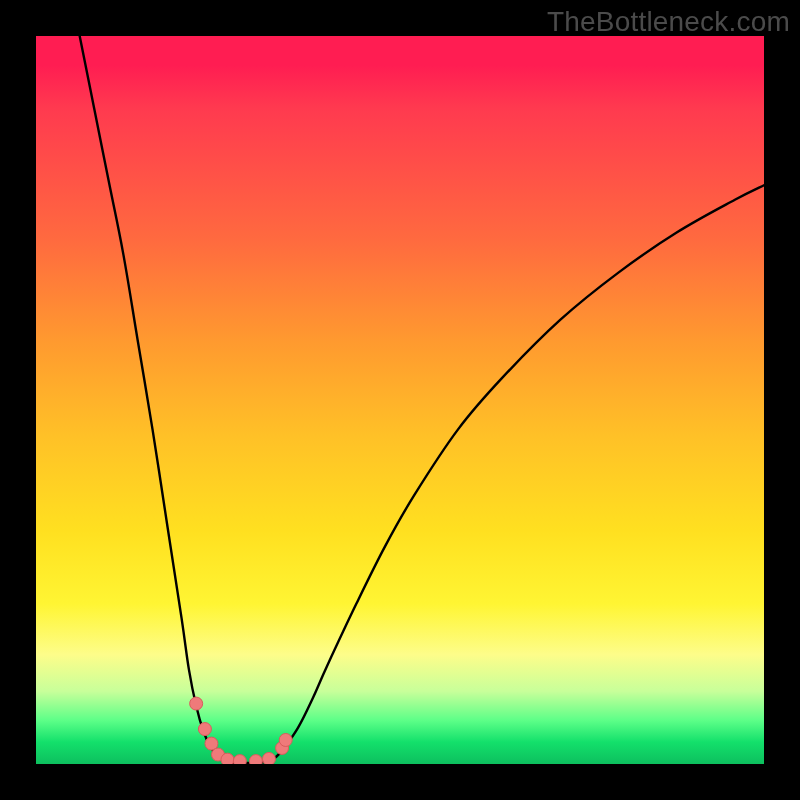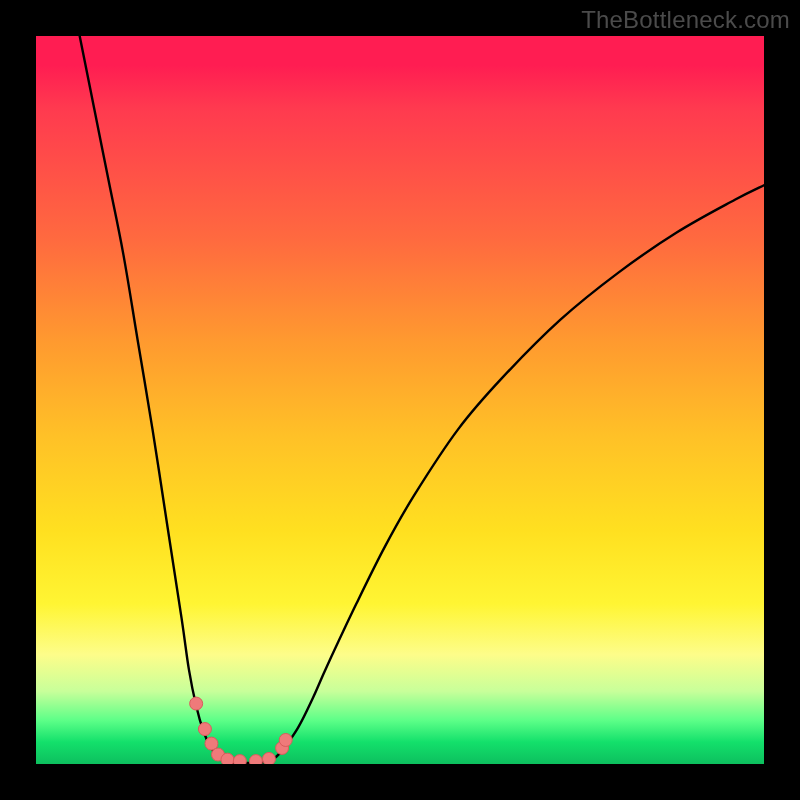--- a/index.html
+++ b/index.html
@@ -49,21 +49,21 @@
   }
   .svg-layer {
     position: absolute;
     inset: 0;
   }
   .watermark {
     position: absolute;
     top: 6px;
     right: 10px;
     color: #4b4b4b;
-    font-size: 24px;
+    font-size: 28px;
     font-weight: 500;
     letter-spacing: 0.2px;
     user-select: none;
   }
 </style>
 </head>
 <body>
 
 <div class="frame">
 

